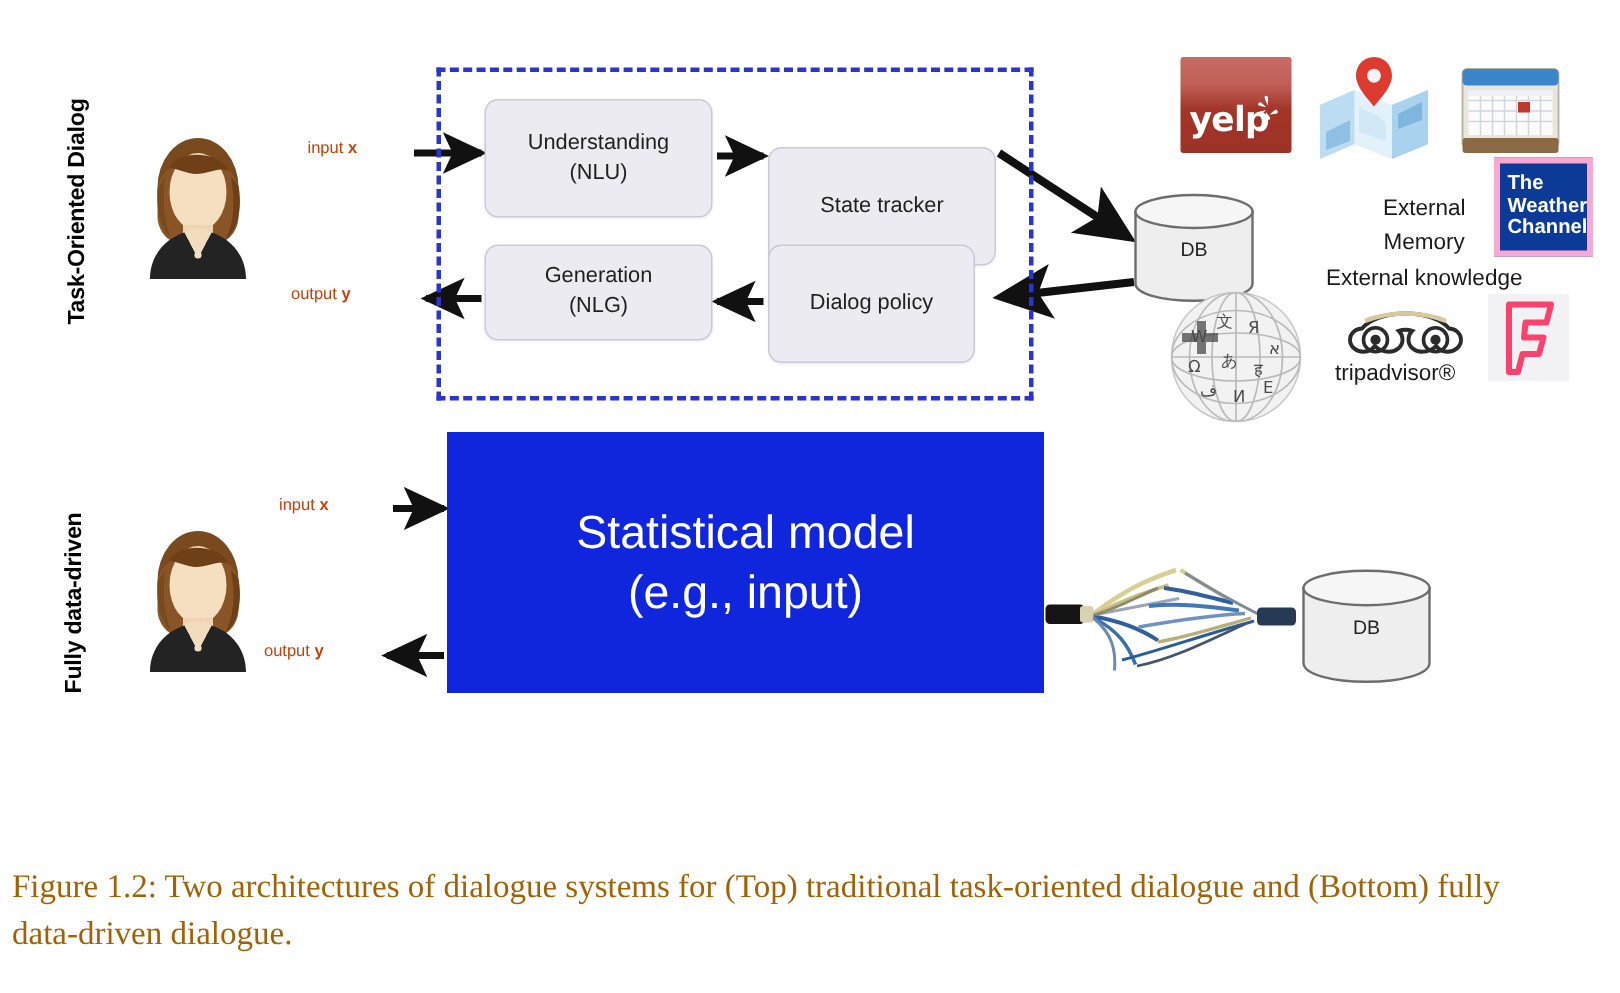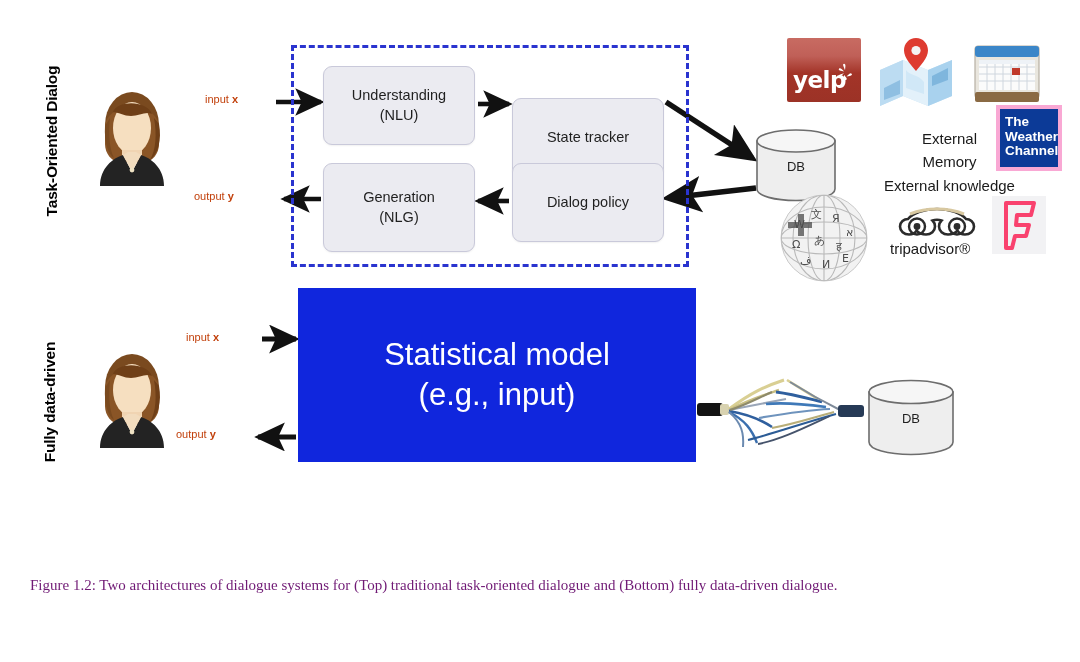--- a/index.html
+++ b/index.html
@@ -77,22 +77,22 @@
     align-items: center;
     justify-content: center;
     text-align: center;
     font-size: 14.5px;
     line-height: 1.35;
     color: #1f1f1f;
     box-shadow: 0 1px 2px rgba(0,0,0,0.06);
   }
   #box-nlu    { left: 323px; top: 66px;  width: 152px; height: 79px; }
   #box-state  { left: 512px; top: 66px;  width: 152px; height: 79px; margin-top: 32px; }
-  #box-nlg    { left: 323px; top: 163px; width: 152px; height: 89px; }
-  #box-policy { left: 512px; top: 163px; width: 152px; height: 79px; }
+  #box-nlg    { left: 323px; top: 163px; width: 152px; height: 64px; }
+  #box-policy { left: 512px; top: 163px; width: 138px; height: 79px; }
 
   
   #stat-model {
     position: absolute;
     left: 298px; top: 288px;
     width: 398px; height: 174px;
     background: #1026dd;
     display: flex;
     align-items: center;
     justify-content: center;
@@ -174,26 +174,26 @@
   }
 
   #logo-foursquare {
     left: 992px; top: 196px; width: 54px; height: 58px;
     background: #f2f2f4;
   }
 
   
   #caption {
     position: absolute;
-    left: 30px; top: 575px;
+    left: 8px; top: 575px;
     width: 1030px;
     font-family: "Liberation Serif", serif;
-    font-size: 15px;
+    font-size: 22px;
     line-height: 1.42;
-    color: #701a75;
+    color: #a16207;
   }
 
   svg.overlay {
     position: absolute;
     left: 0; top: 0;
     width: 1080px; height: 560px;
     pointer-events: none;
   }
 </style>
 </head>

